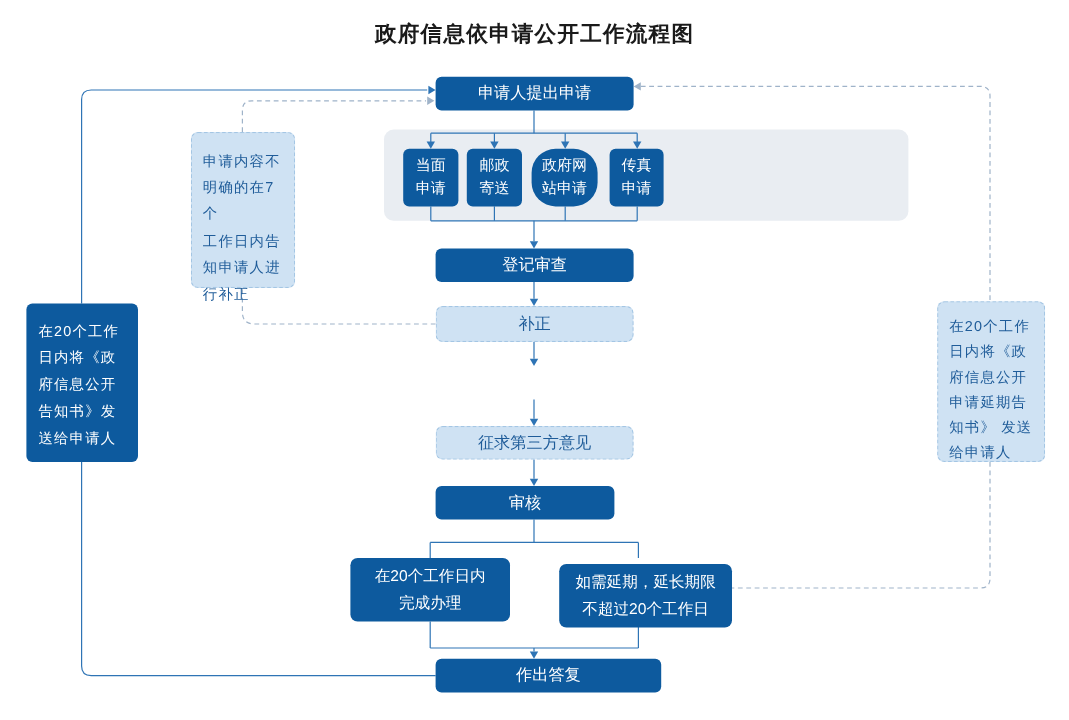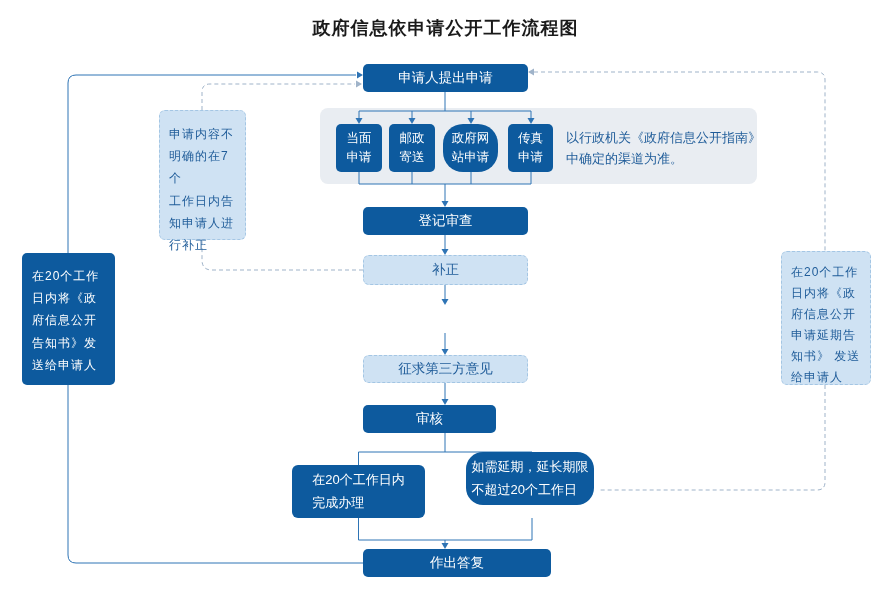--- a/index.html
+++ b/index.html
@@ -14,21 +14,21 @@
   }
   html,body{margin:0;padding:0;background:#fff;}
   .canvas{
     position:relative;width:891px;height:600px;background:#fff;overflow:hidden;
     font-family:"Liberation Sans","DejaVu Sans",sans-serif;
   }
   .title{
     position:absolute;left:0;right:0;top:16px;text-align:center;
     font-size:18px;font-weight:700;color:var(--title-color);letter-spacing:1px;
   }
-  .box{position:absolute;box-sizing:border-box;display:flex;align-items:center;justify-content:center;}
+  .box{position:absolute;box-sizing:border-box;display:flex;align-items:center;justify-content:center;text-align:center;}
   .dark{background:var(--dark-blue);color:#fff;border-radius:5px;font-size:13.5px;}
   .lightd{background:var(--light-fill);border:1px dashed var(--light-border);border-radius:6px;color:var(--text-blue);font-size:13.5px;}
   .panel{position:absolute;background:var(--panel-gray);border-radius:8px;}
   .pre{white-space:pre-line;}
   .ch{font-size:12.5px;line-height:1.55;border-radius:5px;font-family:Liberation Serif, serif;}
   .sideblock{display:block;text-align:left;font-size:12px;line-height:1.85;letter-spacing:1px;}
   .note-text{
     position:absolute;color:var(--text-blue);font-size:13px;line-height:1.65;text-align:left;
   }
   .branch{font-size:13px;line-height:1.75;border-radius:6px;}
@@ -113,45 +113,43 @@
   </div>
   <div class="box dark ch pre" style="left:443px;top:124px;width:55px;height:48px;border-radius:20px;">
     <span class="pre">政府网
 站申请</span>
   </div>
   <div class="box dark ch pre" style="left:508px;top:124px;width:45px;height:48px;">
     <span class="pre">传真
 申请</span>
   </div>
 
-  <div class="note-text pre" style="left:566px;top:127px;width:200px;">以行政机关《政府信息公开指南》
-中确定的渠道为准。</div>
 
   <div class="box dark" style="left:363px;top:207px;width:165px;height:28px;">
     <span>登记审查</span>
   </div>
 
   <div class="box lightd" style="left:363px;top:255px;width:165px;height:30px;">
     <span>补正</span>
   </div>
 
 
   <div class="box lightd" style="left:363px;top:355px;width:165px;height:28px;">
     <span>征求第三方意见</span>
   </div>
 
-  <div class="box dark" style="left:363px;top:405px;width:133px;height:28px;">
+  <div class="box dark" style="left:363px;top:405px;width:149px;height:28px;">
     <span>审核</span>
   </div>
 
   <div class="box dark branch" style="left:292px;top:465px;width:133px;height:53px;">
     <span class="pre">在20个工作日内
 完成办理</span>
   </div>
-  <div class="box dark branch" style="left:466px;top:452px;width:128px;height:53px;border-radius:17px;">
+  <div class="box dark branch" style="left:466px;top:470px;width:144px;height:53px;">
     <span class="pre">如需延期，延长期限
 不超过20个工作日</span>
   </div>
 
   <div class="box dark" style="left:363px;top:549px;width:188px;height:28px;">
     <span>作出答复</span>
   </div>
 
   <div class="box lightd sideblock pre" style="left:159px;top:110px;width:87px;height:130px;padding:12px 6px 0 9px;align-items:flex-start;justify-content:flex-start;">申请内容不
 明确的在7个

